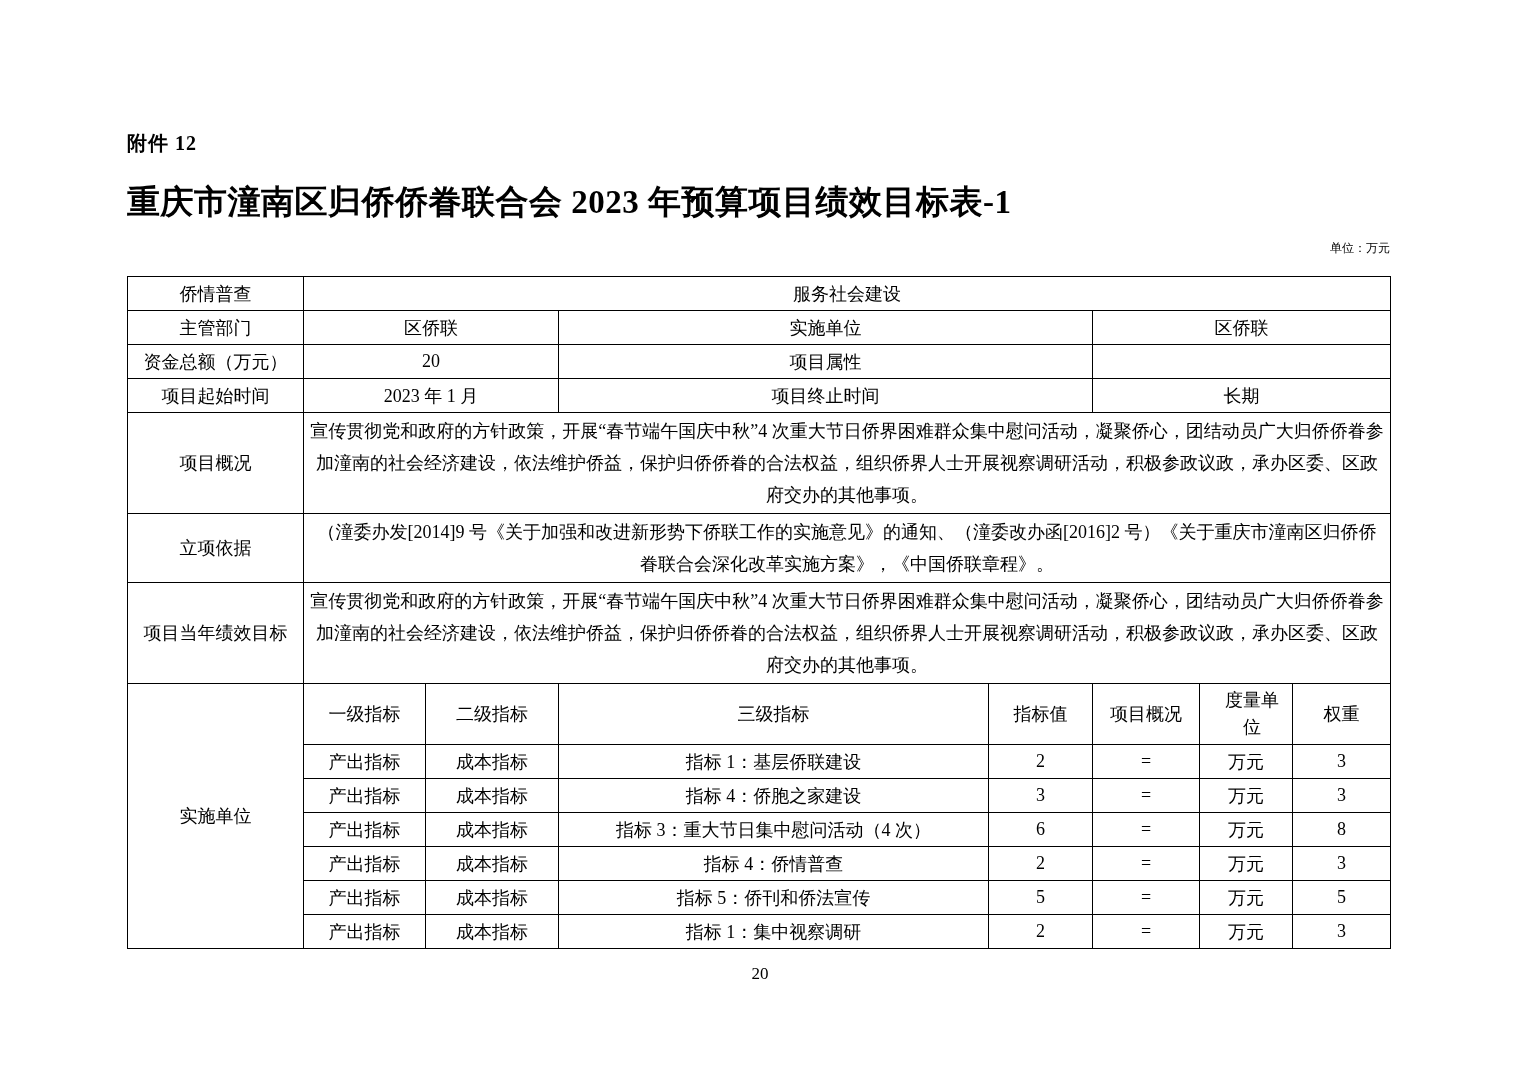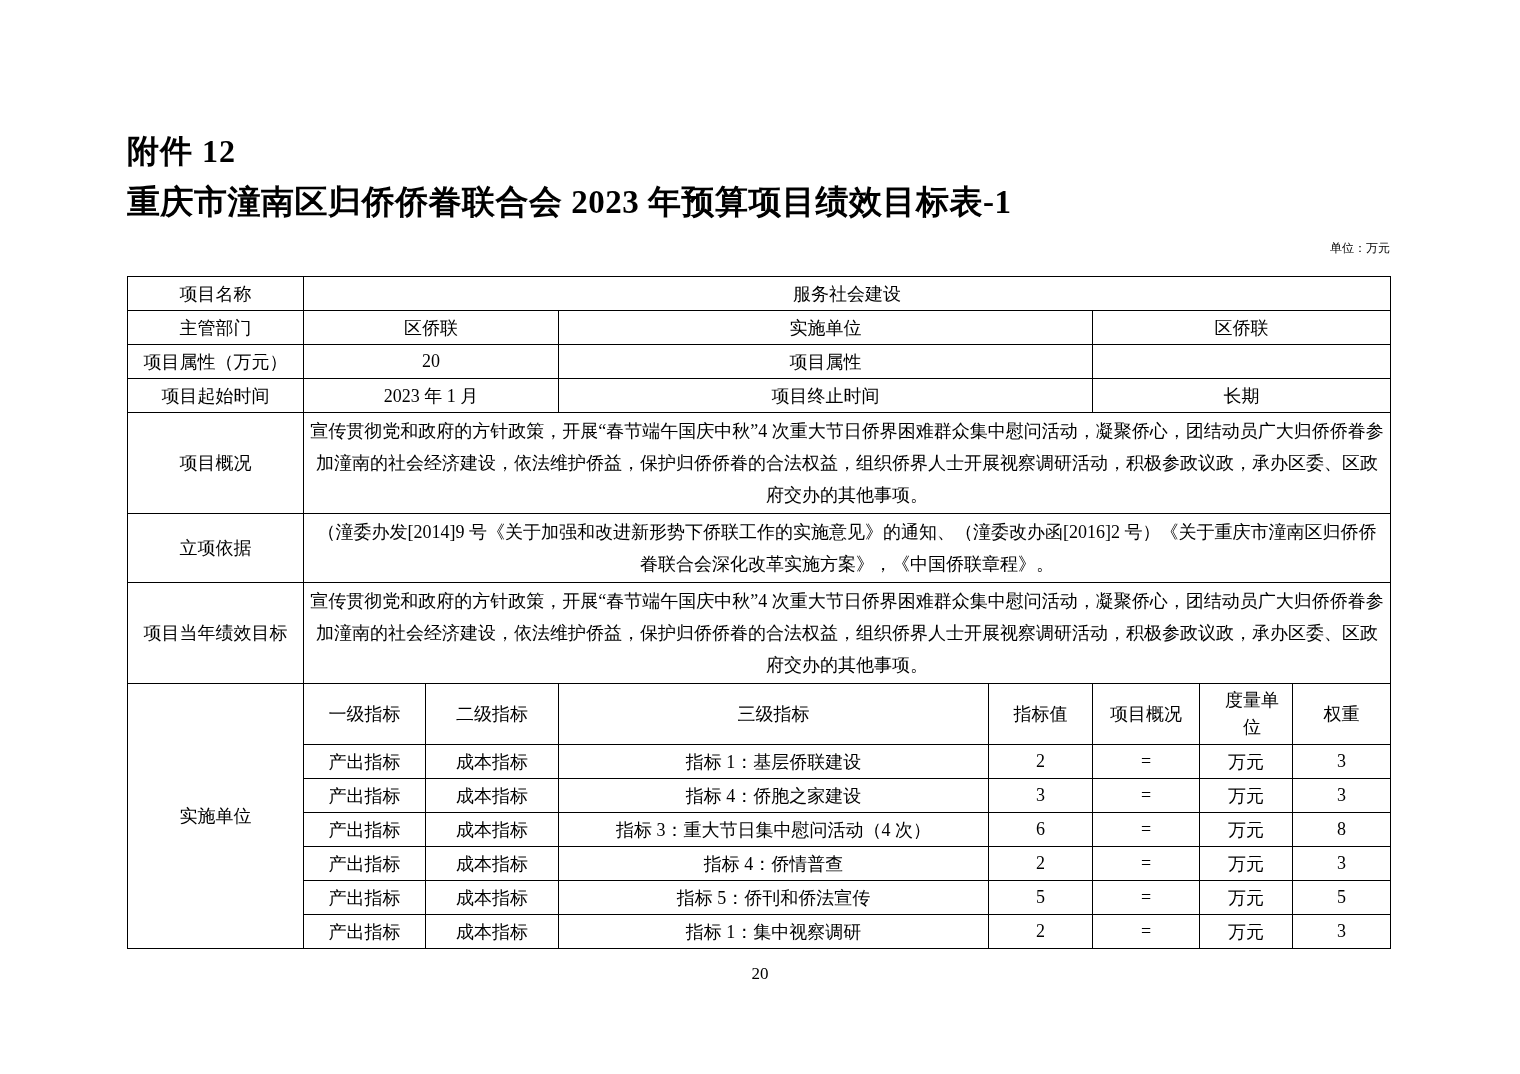--- a/index.html
+++ b/index.html
@@ -3,21 +3,21 @@
 <meta charset="utf-8">
 <style>
   html,body{margin:0;padding:0;}
   body{
     width:1520px;height:1074px;background:#ffffff;color:#000;
     font-family:"Liberation Serif","DejaVu Serif",serif;
     position:relative;overflow:hidden;
   }
   .attachment{
     position:absolute;left:127px;top:130px;
-    font-size:32px;font-weight:700;letter-spacing:1px;
+    font-size:20px;font-weight:700;letter-spacing:1px;
   }
   .doc-title{
     position:absolute;left:127px;top:180px;width:1263px;
     text-align:left;font-size:33px;font-weight:700;letter-spacing:0.5px;
     white-space:nowrap;
   }
   .unit-note{
     position:absolute;left:127px;top:240px;width:1263px;
     text-align:right;font-size:12px;
   }
@@ -64,31 +64,31 @@
         <col style="width:122px">
         <col style="width:133px">
         <col style="width:430px">
       <col style="width:104px">
         <col style="width:107px">
         <col style="width:93px">
         <col style="width:98px">
     </colgroup>
     <tbody>
       <tr class="r-small">
-        <td class="lbl">项目名称</td>
+        <td class="lbl">侨情普查</td>
         <td class="left-val" colspan="7">服务社会建设</td>
       </tr>
       <tr class="r-small">
         <td class="lbl">主管部门</td>
         <td colspan="2">区侨联</td>
         <td colspan="2" class="lbl">实施单位</td>
         <td colspan="3">区侨联</td>
       </tr>
       <tr class="r-small">
-        <td class="lbl">项目属性（万元）</td>
+        <td class="lbl">资金总额（万元）</td>
         <td colspan="2">20</td>
         <td colspan="2" class="lbl">项目属性</td>
         <td colspan="3"></td>
       </tr>
       <tr class="r-small">
         <td class="lbl">项目起始时间</td>
         <td colspan="2">2023 年 1 月</td>
         <td colspan="2" class="lbl">项目终止时间</td>
         <td colspan="3">长期</td>
       </tr>

